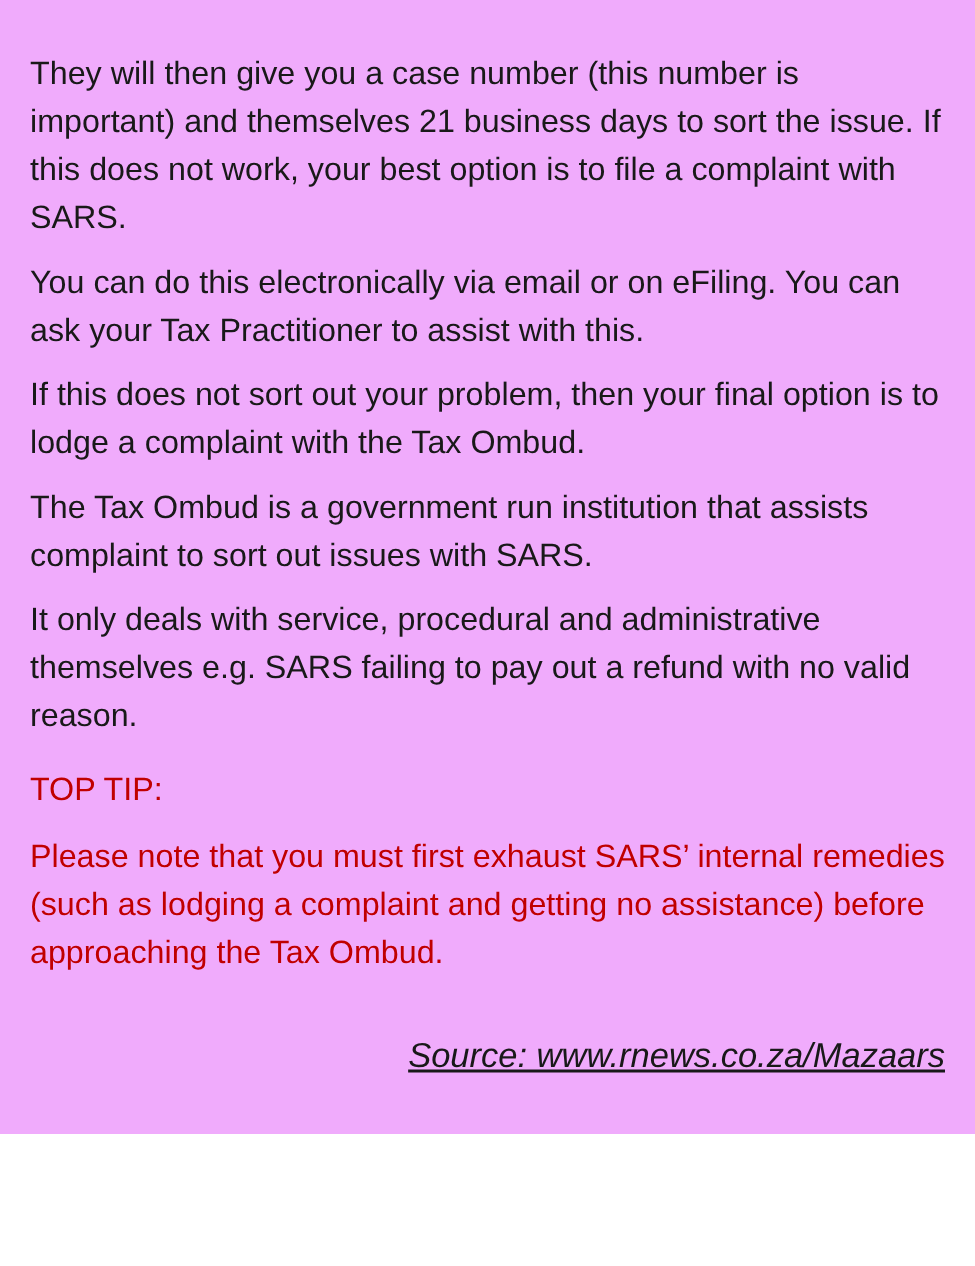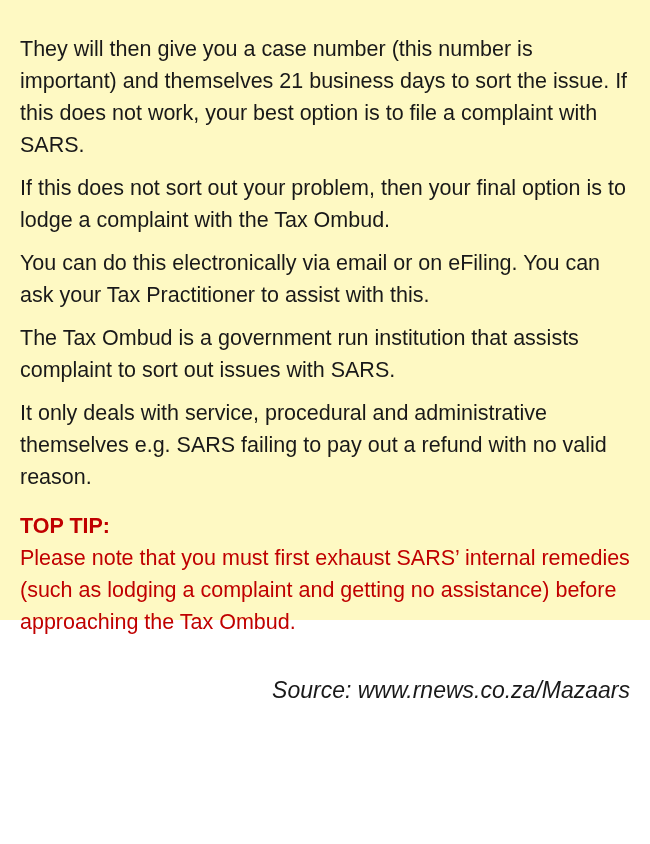--- a/index.html
+++ b/index.html
@@ -9,57 +9,58 @@
   }
   body {
     width: 650px;
     height: 844px;
     overflow: hidden;
     font-family: "Liberation Sans", sans-serif;
   }
   .page {
     box-sizing: border-box;
     width: 650px;
-    height: 620px;
+    height: 756px;
     padding: 33px 18px 0 20px;
-    background: #fef9c3;
+    background: #f0abfc;
     color: #191919;
     font-size: 21.5px;
     line-height: 32px;
     -webkit-font-smoothing: antialiased;
   }
   .body-para {
     margin: 0 0 11px 0;
   }
   .tip-heading {
-    margin: 17px 0 0 0;
+    margin: 17px 0 13px 0;
     font-size: 21.5px;
     line-height: 32px;
-    font-weight: bold;
+    font-weight: normal;
     color: #c00000;
   }
   .tip-body {
     margin: 0 0 11px 0;
     font-weight: normal;
     color: #c00000;
   }
   .source-line {
     margin: 36px 2px 0 0;
     text-align: right;
     font-style: italic;
     font-size: 23px;
     line-height: 33px;
     color: #191919;
+    text-decoration: underline;
   }
 </style>
 </head>
 <body>
 
 <div class="page">
   <p class="body-para">They will then give you a case number (this number is important) and themselves 21 business days to sort the issue. If this does not work, your best option is to file a complaint with SARS.</p>
+  <p class="body-para">You can do this electronically via email or on eFiling. You can ask your Tax Practitioner to assist with this.</p>
   <p class="body-para">If this does not sort out your problem, then your final option is to lodge a complaint with the Tax Ombud.</p>
-  <p class="body-para">You can do this electronically via email or on eFiling. You can ask your Tax Practitioner to assist with this.</p>
   <p class="body-para">The Tax Ombud is a government run institution that assists complaint to sort out issues with SARS.</p>
   <p class="body-para">It only deals with service, procedural and administrative themselves e.g. SARS failing to pay out a refund with no valid reason.</p>
   <h2 class="tip-heading">TOP TIP:</h2>
   <p class="tip-body">Please note that you must first exhaust SARS’ internal remedies (such as lodging a complaint and getting no assistance) before approaching the Tax Ombud.</p>
   <p class="source-line">Source: www.rnews.co.za/Mazaars</p>
 </div>
 
 </body></html>

